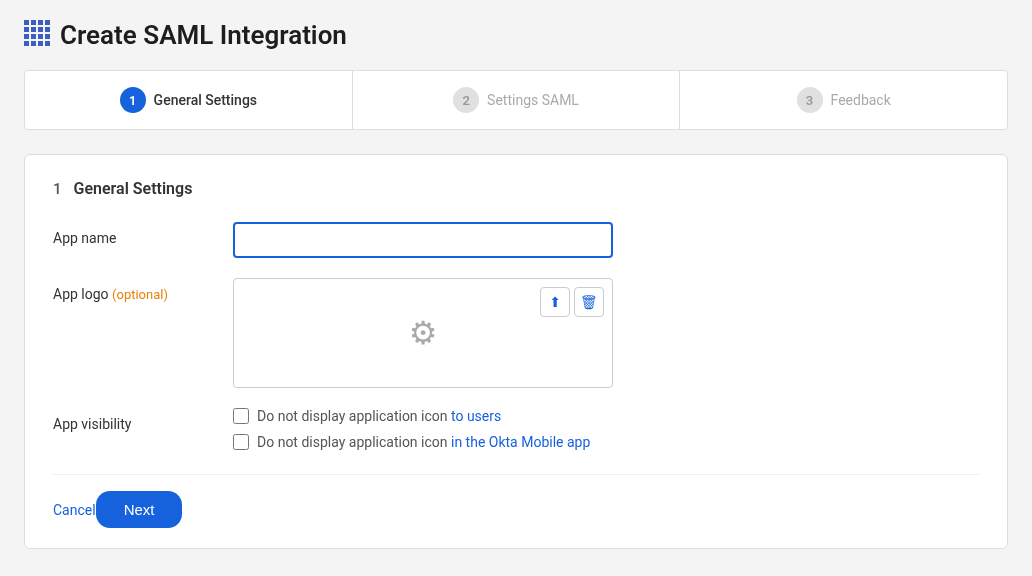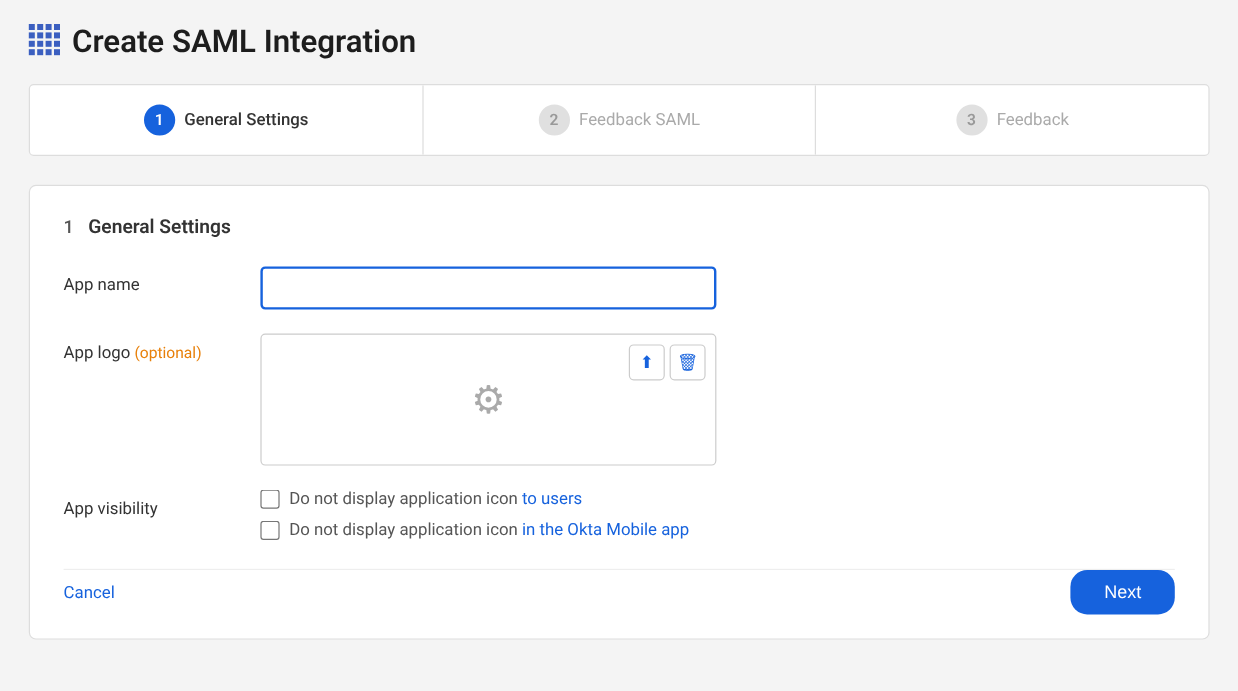--- a/index.html
+++ b/index.html
@@ -109,21 +109,21 @@
     .section-title {
       font-size: 16px;
       font-weight: 600;
       color: #333;
     }
 
     .form-row {
       display: flex;
       align-items: flex-start;
       margin-bottom: 20px;
-      gap: 4px;
+      gap: 20px;
     }
 
     .form-label {
       width: 160px;
       flex-shrink: 0;
       font-size: 14px;
       color: #333;
       padding-top: 8px;
     }
 
@@ -208,23 +208,23 @@
       accent-color: #1662dd;
     }
 
     .checkbox-row .highlight {
       color: #1662dd;
     }
 
     
     .form-footer {
       display: flex;
-      justify-content: space-between;
       align-items: center;
       margin-top: 24px;
+      padding-top: 16px;
       border-top: 1px solid #eee;
     }
 
     .cancel-link {
       font-size: 14px;
       color: #1662dd;
       text-decoration: none;
       cursor: pointer;
       background: none;
       border: none;
@@ -271,21 +271,21 @@
   <div class="stepper-item active">
     <div class="step-number active-num">
       <span>1</span>
     </div>
     <span>General Settings</span>
   </div>
   <div class="stepper-item">
     <div class="step-number inactive-num">
       <span>2</span>
     </div>
-    <span>Feedback SAML</span>
+    <span>Settings SAML</span>
   </div>
   <div class="stepper-item">
     <div class="step-number inactive-num">
       <span>3</span>
     </div>
     <span>Feedback</span>
   </div>
 </div>
 
 <div class="form-card">

